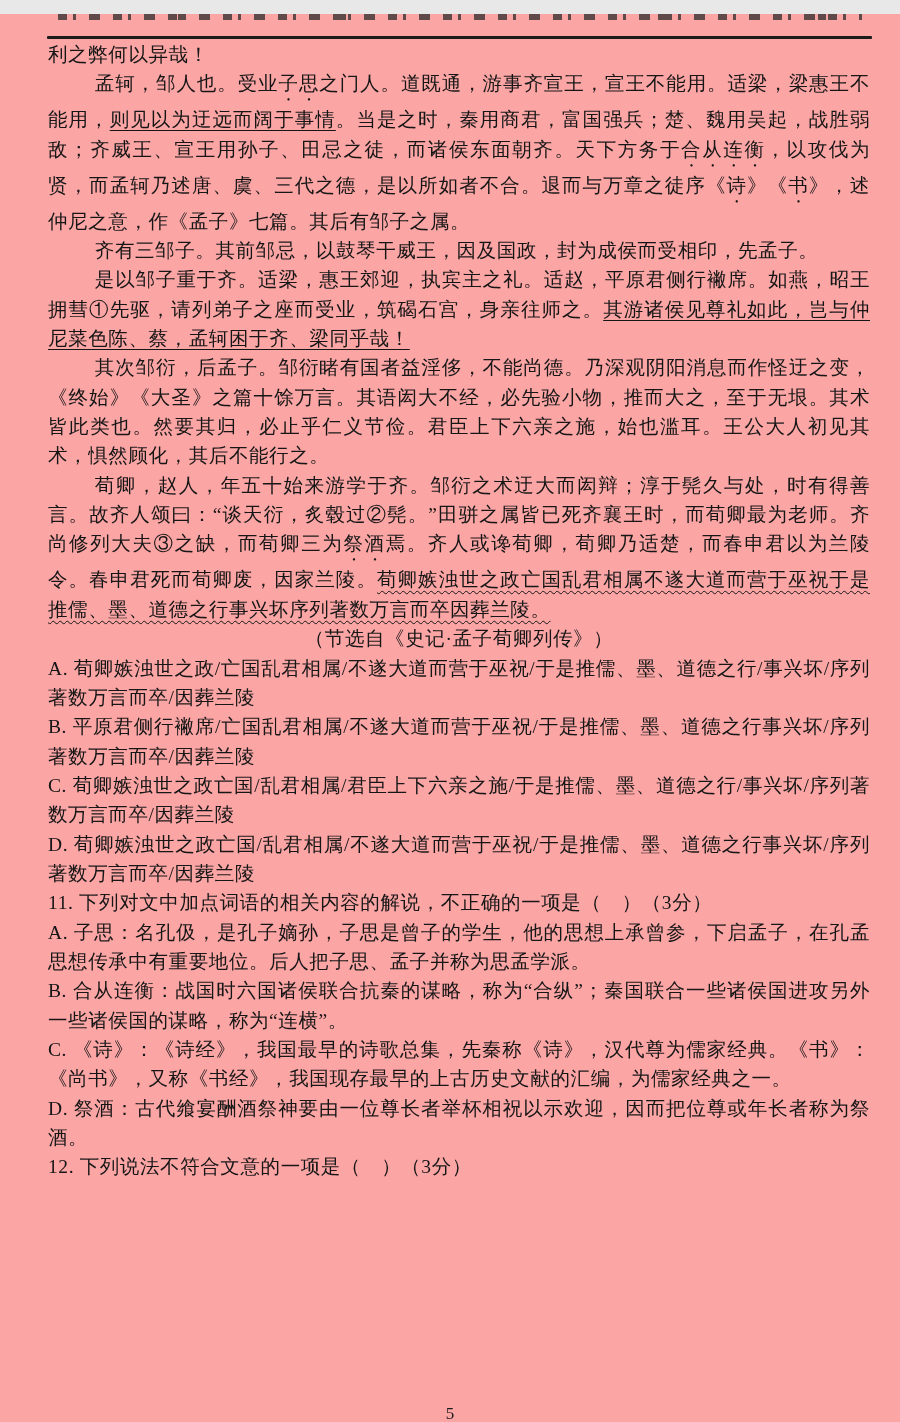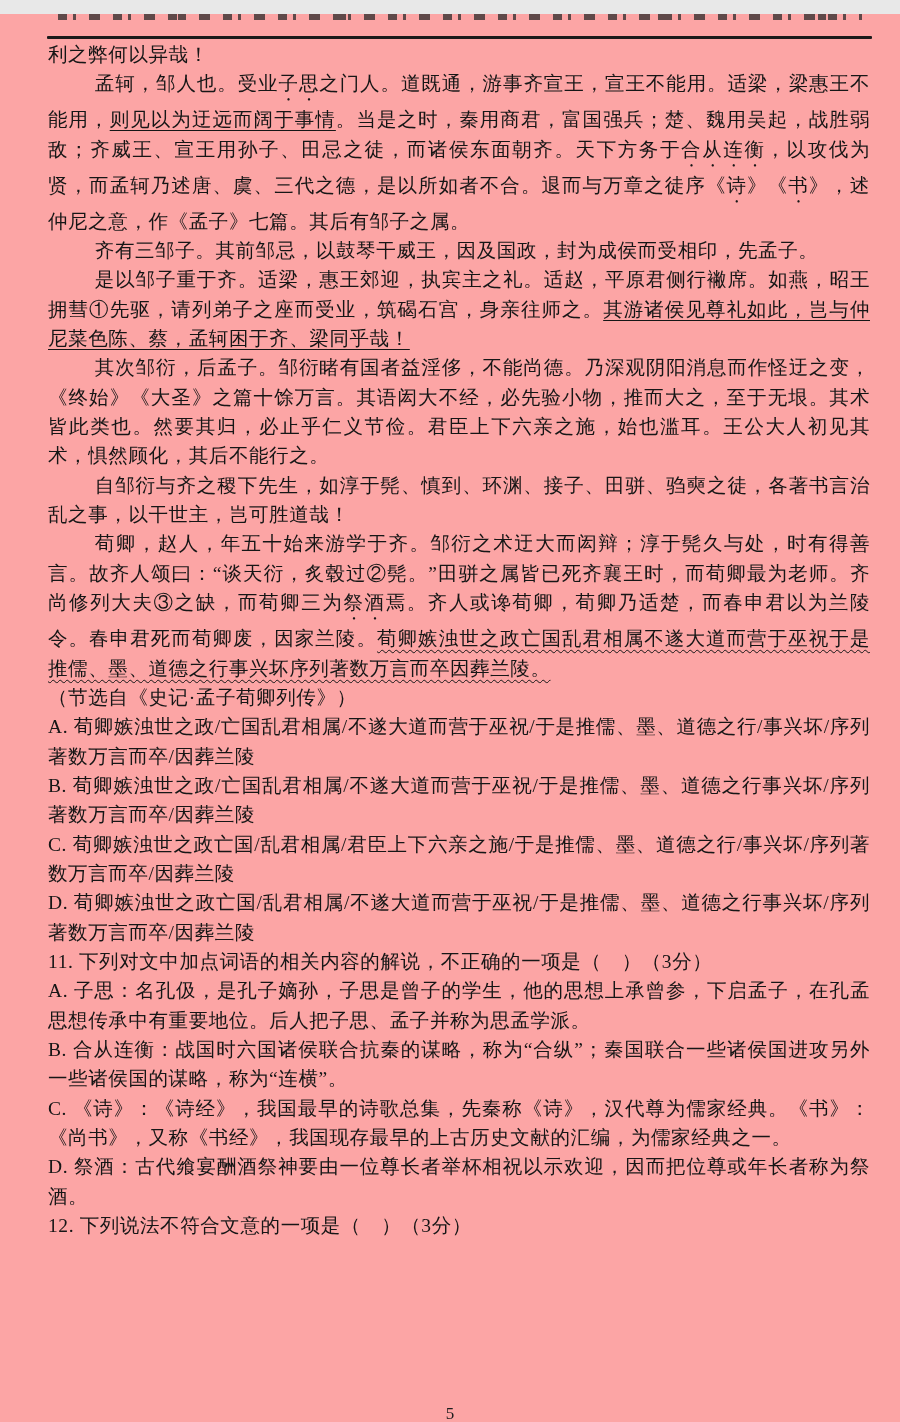--- a/index.html
+++ b/index.html
@@ -40,21 +40,21 @@
     text-decoration:underline wavy;
     text-decoration-thickness:1px;
     text-underline-offset:4px;
   }
   .em-dot{
     -webkit-text-emphasis:filled dot;
     text-emphasis:filled dot;
     -webkit-text-emphasis-position:under right;
     text-emphasis-position:under right;
   }
-  .source{text-align:left;padding-right:12px;}
+  .source{text-align:center;padding-right:12px;}
   .page-number{
     position:absolute;bottom:12px;left:0;right:0;
     text-align:center;font-size:17px;color:#1c1c1c;
   }
 </style>
 </head>
 <body>
 
 <div class="page">
 
@@ -66,29 +66,28 @@
     <p><span>利之弊何以异哉！</span></p>
 
     <p class="indent"><span>孟轲，邹人也。受业</span><span class="em-dot">子思</span><span>之门人。道既通，游事齐宣王，宣王不能用。适梁，梁惠王不能用，</span><span class="u">则见以为迂远而阔于事情</span><span>。当是之时，秦用商君，富国强兵；楚、魏用吴起，战胜弱敌；齐威王、宣王用孙子、田忌之徒，而诸侯东面朝齐。天下方务于</span><span class="em-dot">合从连衡</span><span>，以攻伐为贤，而孟轲乃述唐、虞、三代之德，是以所如者不合。退而与万章之徒序《</span><span class="em-dot">诗</span><span>》《</span><span class="em-dot">书</span><span>》，述仲尼之意，作《孟子》七篇。其后有邹子之属。</span></p>
 
     <p class="indent"><span>齐有三邹子。其前邹忌，以鼓琴干威王，因及国政，封为成侯而受相印，先孟子。</span></p>
 
     <p class="indent"><span>是以邹子重于齐。适梁，惠王郊迎，执宾主之礼。适赵，平原君侧行襒席。如燕，昭王拥彗①先驱，请列弟子之座而受业，筑碣石宫，身亲往师之。</span><span class="u">其游诸侯见尊礼如此，岂与仲尼菜色陈、蔡，孟轲困于齐、梁同乎哉！</span></p>
 
     <p class="indent"><span>其次邹衍，后孟子。邹衍睹有国者益淫侈，不能尚德。乃深观阴阳消息而作怪迂之变，《终始》《大圣》之篇十馀万言。其语闳大不经，必先验小物，推而大之，至于无垠。其术皆此类也。然要其归，必止乎仁义节俭。君臣上下六亲之施，始也滥耳。王公大人初见其术，惧然顾化，其后不能行之。</span></p>
 
-    <p class="indent"><span>自邹衍与齐之稷下先生，如淳于髡、慎到、环渊、接子、田骈、驺奭之徒，各著书言治乱之事，以干世主，岂可胜道哉！</span></p>
 
     <p class="indent"><span>荀卿，赵人，年五十始来游学于齐。邹衍之术迂大而闳辩；淳于髡久与处，时有得善言。故齐人颂曰：“谈天衍，炙毂过②髡。”田骈之属皆已死齐襄王时，而荀卿最为老师。齐尚修列大夫③之缺，而荀卿三为</span><span class="em-dot">祭酒</span><span>焉。齐人或谗荀卿，荀卿乃适楚，而春申君以为兰陵令。春申君死而荀卿废，因家兰陵。</span><span class="wavy">荀卿嫉浊世之政亡国乱君相属不遂大道而营于巫祝于是推儒、墨、道德之行事兴坏序列著数万言而卒因葬兰陵。</span></p>
 
     <p class="source"><span>（节选自《史记·孟子荀卿列传》）</span></p>
 
 
     <p><span>A. 荀卿嫉浊世之政/亡国乱君相属/不遂大道而营于巫祝/于是推儒、墨、道德之行/事兴坏/序列著数万言而卒/因葬兰陵</span></p>
-    <p><span>B. 荀卿嫉浊世之政/亡国乱君相属/不遂大道而营于巫祝/于是推儒、墨、道德之行事兴坏/序列著数万言而卒/因葬兰陵</span></p>
+    <p><span>B. 平原君侧行襒席/亡国乱君相属/不遂大道而营于巫祝/于是推儒、墨、道德之行事兴坏/序列著数万言而卒/因葬兰陵</span></p>
     <p><span>C. 荀卿嫉浊世之政亡国/乱君相属/君臣上下六亲之施/于是推儒、墨、道德之行/事兴坏/序列著数万言而卒/因葬兰陵</span></p>
     <p><span>D. 荀卿嫉浊世之政亡国/乱君相属/不遂大道而营于巫祝/于是推儒、墨、道德之行事兴坏/序列著数万言而卒/因葬兰陵</span></p>
 
     <p><span>11. 下列对文中加点词语的相关内容的解说，不正确的一项是（　）（3分）</span></p>
     <p><span>A. 子思：名孔伋，是孔子嫡孙，子思是曾子的学生，他的思想上承曾参，下启孟子，在孔孟思想传承中有重要地位。后人把子思、孟子并称为思孟学派。</span></p>
     <p><span>B. 合从连衡：战国时六国诸侯联合抗秦的谋略，称为“合纵”；秦国联合一些诸侯国进攻另外一些诸侯国的谋略，称为“连横”。</span></p>
     <p><span>C. 《诗》：《诗经》，我国最早的诗歌总集，先秦称《诗》，汉代尊为儒家经典。《书》：《尚书》，又称《书经》，我国现存最早的上古历史文献的汇编，为儒家经典之一。</span></p>
     <p><span>D. 祭酒：古代飨宴酬酒祭神要由一位尊长者举杯相祝以示欢迎，因而把位尊或年长者称为祭酒。</span></p>
 
     <p><span>12. 下列说法不符合文意的一项是（　）（3分）</span></p>

